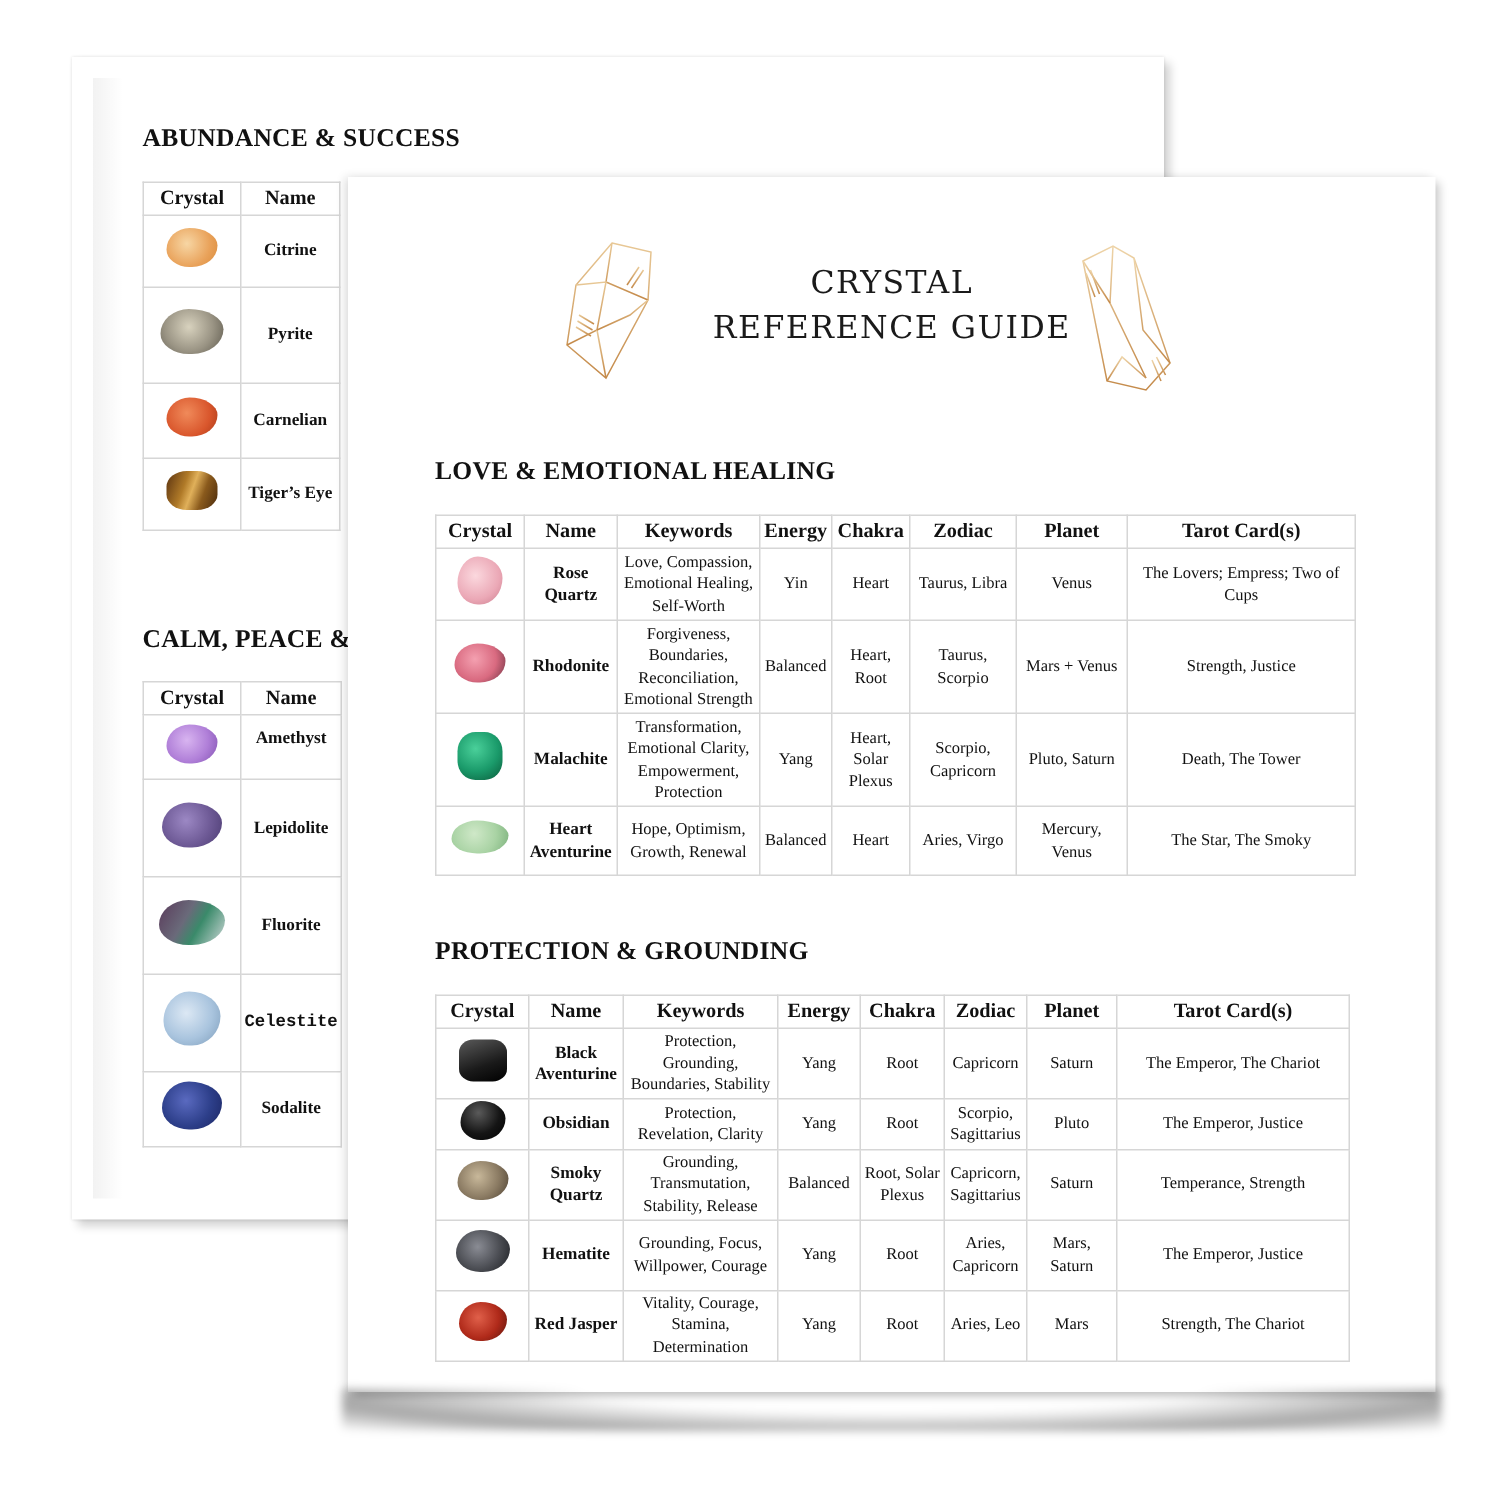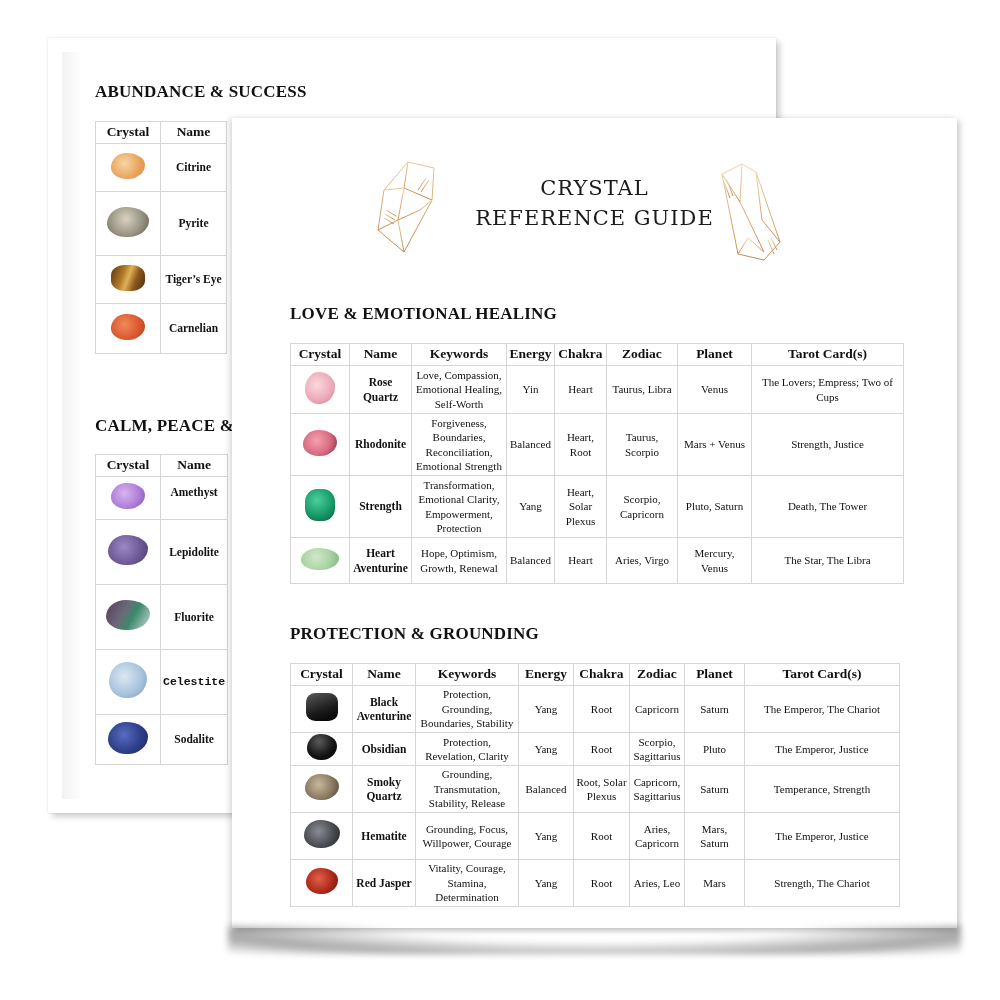--- a/index.html
+++ b/index.html
@@ -64,27 +64,27 @@
       <th style="width:66px;">Name</th>
     </tr>
     <tr style="height:48px;">
       <td><span class="stone" style="background:radial-gradient(circle at 40% 40%,#f7d6a4,#e9a25a 60%,#d98a3a);"></span></td>
       <td class="name">Citrine</td>
     </tr>
     <tr style="height:64px;">
       <td><span class="stone" style="width:42px;height:30px;background:radial-gradient(circle at 45% 40%,#d8d2be,#9a9484 55%,#5a564a);"></span></td>
       <td class="name">Pyrite</td>
     </tr>
+    <tr style="height:50px;">
+      <td><span class="stone" style="background:radial-gradient(circle at 40% 40%,#f08a5a,#d9562c 60%,#a83a18);"></span></td>
+      <td class="name">Carnelian</td>
+    </tr>
     <tr style="height:48px;">
       <td><span class="stone" style="border-radius:40%;background:linear-gradient(110deg,#5a3210,#b07a28 35%,#e0b05a 50%,#8a5a1c 70%,#4a2a0c);"></span></td>
       <td class="name">Tiger’s Eye</td>
-    </tr>
-    <tr style="height:50px;">
-      <td><span class="stone" style="background:radial-gradient(circle at 40% 40%,#f08a5a,#d9562c 60%,#a83a18);"></span></td>
-      <td class="name">Carnelian</td>
     </tr>
   </tbody>
     </table>
 
   <div class="section-title" style="left:47px; top:378px;">CALM, PEACE &amp;</div>
   <table class="crystal-table" style="left:47px; top:416px;">
     <tbody>
         <tr>
       <th style="width:65px;">Crystal</th>
       <th style="width:64px;">Name</th>
@@ -189,37 +189,37 @@
       <td class="name">Rhodonite</td>
       <td>Forgiveness, Boundaries, Reconciliation, Emotional Strength</td>
       <td>Balanced</td>
       <td>Heart, Root</td>
       <td>Taurus, Scorpio</td>
       <td>Mars + Venus</td>
       <td>Strength, Justice</td>
     </tr>
     <tr style="height:62px;">
       <td><span class="stone" style="width:30px;height:32px;border-radius:40%;background:radial-gradient(circle at 40% 35%,#4ad09a,#1a9a6a 55%,#0a5a3a);"></span></td>
-      <td class="name">Strength</td>
+      <td class="name">Malachite</td>
       <td>Transformation, Emotional Clarity, Empowerment, Protection</td>
       <td>Yang</td>
       <td>Heart, Solar Plexus</td>
       <td>Scorpio, Capricorn</td>
       <td>Pluto, Saturn</td>
       <td>Death, The Tower</td>
     </tr>
     <tr style="height:46px;">
       <td><span class="stone" style="width:38px;height:22px;background:radial-gradient(circle at 40% 40%,#cfe8c8,#a9d3a4 55%,#7ab07a);"></span></td>
       <td class="name">Heart Aventurine</td>
       <td>Hope, Optimism, Growth, Renewal</td>
       <td>Balanced</td>
       <td>Heart</td>
       <td>Aries, Virgo</td>
       <td>Mercury, Venus</td>
-      <td>The Star, The Libra</td>
+      <td>The Star, The Smoky</td>
     </tr>
   </tbody>
     </table>
 
   <div class="section-title" style="left:58px; top:506px;">PROTECTION &amp; GROUNDING</div>
   <table class="crystal-table" style="left:58px; top:545px;">
     <tbody>
         <tr>
       <th style="width:62px;">Crystal</th>
       <th style="width:63px;">Name</th>

